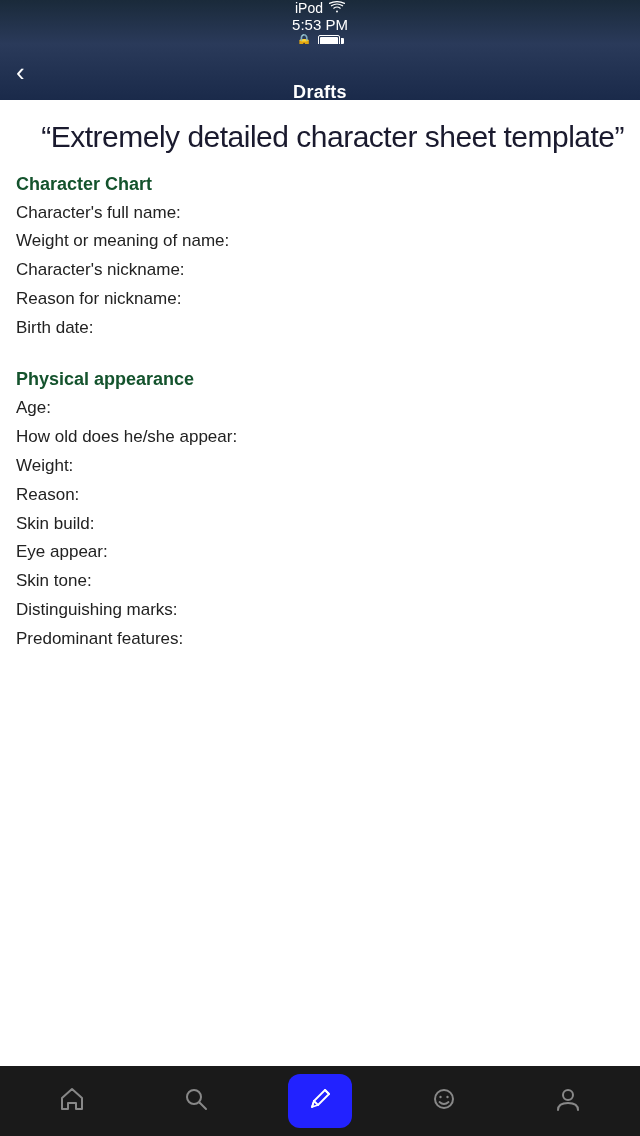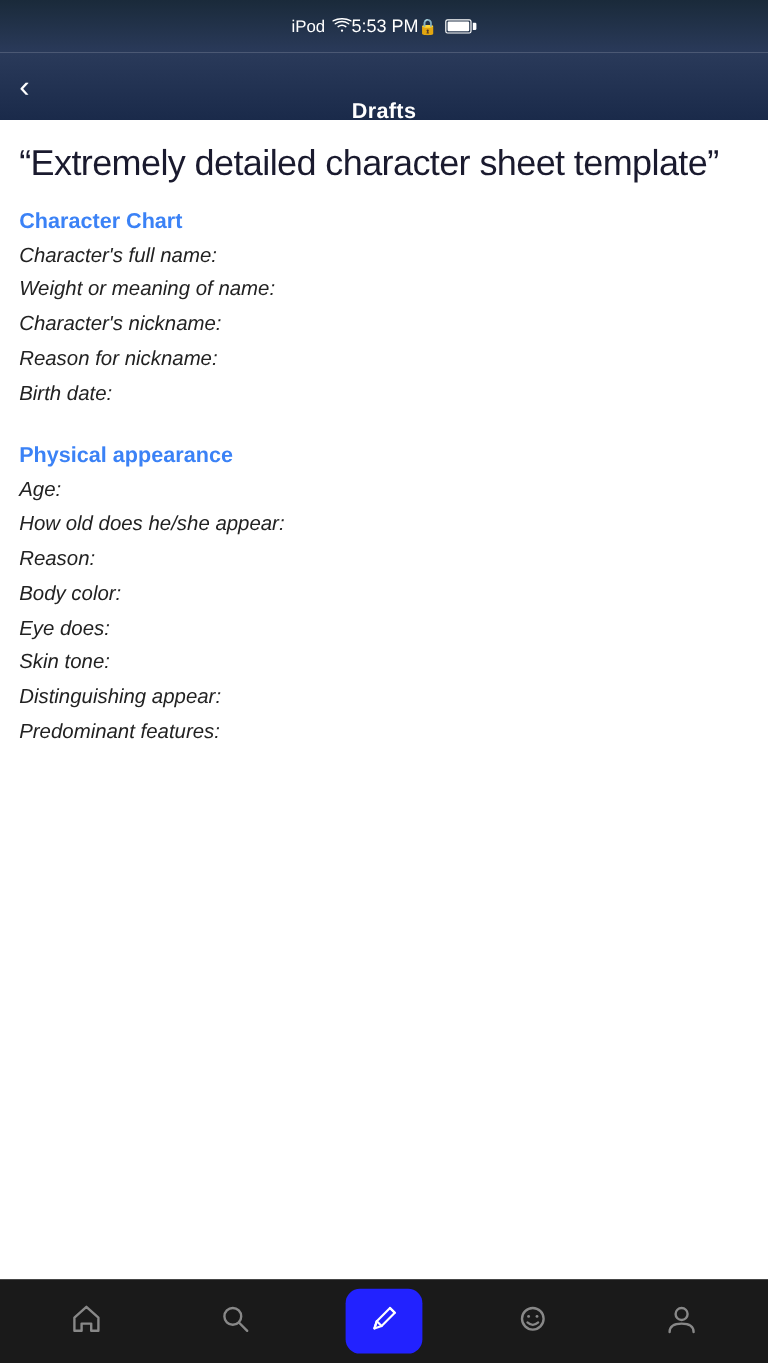--- a/index.html
+++ b/index.html
@@ -13,25 +13,26 @@
       position: relative;
     }
 
     
     #status-bar {
       width: 100%;
       height: 44px;
       background: linear-gradient(180deg, #1a2a3a 0%, #2a3a5a 100%);
       display: flex;
       align-items: center;
-      justify-content: center;
+      justify-content: space-between;
       padding: 0 16px;
       color: #fff;
       font-size: 14px;
       font-weight: 500;
+      flex-direction: column;
     }
     .status-left {
       display: flex;
       align-items: center;
       gap: 6px;
       font-size: 14px;
     }
     .status-center {
       font-size: 15px;
       font-weight: 500;
@@ -112,36 +113,36 @@
       padding: 18px 16px 18px 16px;
     }
 
     .page-title {
       font-size: 30px;
       font-weight: 300;
       color: #1a1a2e;
       line-height: 1.25;
       margin-bottom: 18px;
       letter-spacing: -0.5px;
+      text-align: right;
     }
 
     .section-heading {
       font-size: 18px;
       font-weight: 700;
-      color: #3b82f6;
+      color: #14532d;
       margin-bottom: 4px;
       margin-top: 6px;
     }
 
     .field-line {
       font-size: 17px;
       color: #222;
       line-height: 1.7;
       font-weight: 400;
-      font-style: italic;
     }
 
     .section-group {
       margin-bottom: 10px;
     }
 
     .spacer {
       height: 10px;
     }
 
@@ -221,25 +222,26 @@
     <div class="field-line">Reason for nickname:</div>
     <div class="field-line">Birth date:</div>
   </div>
 
   <div class="spacer"></div>
 
   <div class="section-group">
     <div class="section-heading">Physical appearance</div>
     <div class="field-line">Age:</div>
     <div class="field-line">How old does he/she appear:</div>
+    <div class="field-line">Weight:</div>
     <div class="field-line">Reason:</div>
-    <div class="field-line">Body color:</div>
-    <div class="field-line">Eye does:</div>
+    <div class="field-line">Skin build:</div>
+    <div class="field-line">Eye appear:</div>
     <div class="field-line">Skin tone:</div>
-    <div class="field-line">Distinguishing appear:</div>
+    <div class="field-line">Distinguishing marks:</div>
     <div class="field-line">Predominant features:</div>
   </div>
 </div>
 
 <div id="tab-bar">
 
   <div class="tab-item">
     <span>
       <svg class="icon-svg" viewBox="0 0 28 28" fill="none">
         <path d="M4 13 L14 4 L24 13 L24 24 L18 24 L18 18 L10 18 L10 24 L4 24 Z" stroke="#888" stroke-width="2" fill="none" stroke-linejoin="round"></path>

